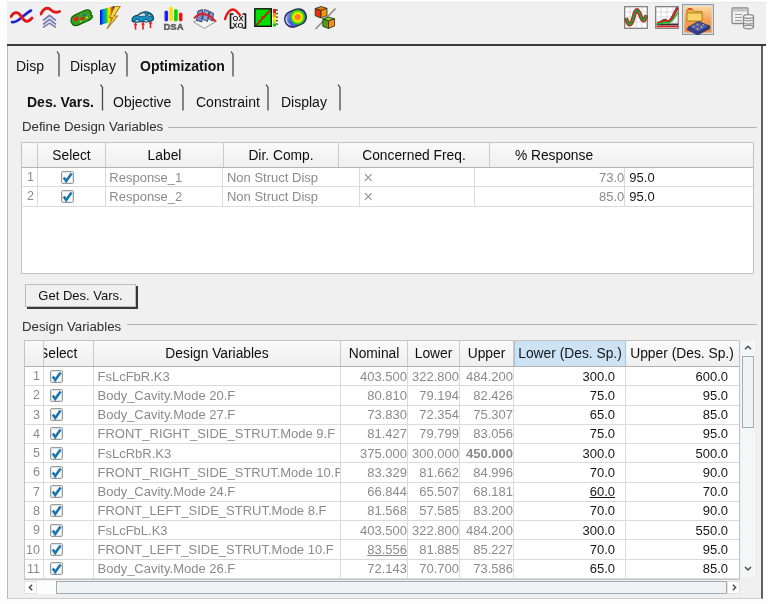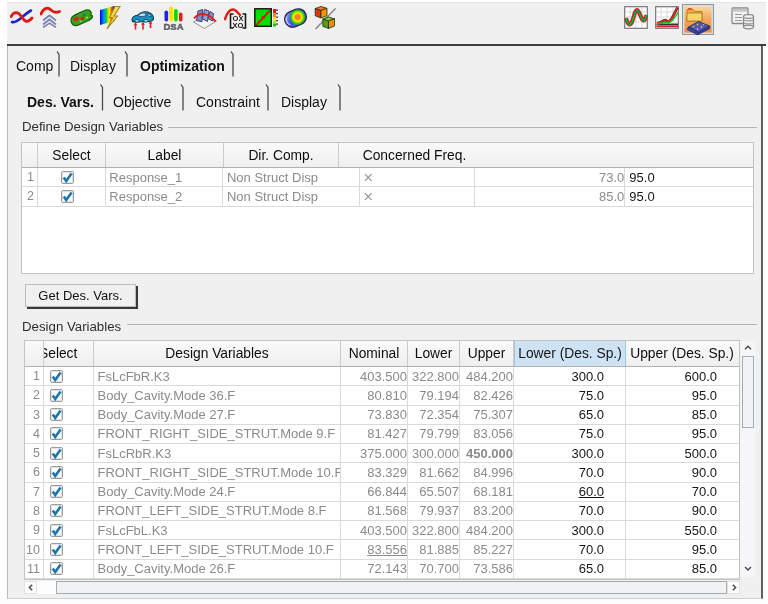--- a/index.html
+++ b/index.html
@@ -18,21 +18,21 @@
 .th.clipL{justify-content:flex-start}
 .trow{display:flex;border-bottom:1px solid #dadada}
 .td{font-size:13px;display:flex;align-items:center;border-right:1px solid #dadada;overflow:hidden;white-space:nowrap}
 .td:last-child{border-right:none}
 .td.num{color:#8b8b8b;justify-content:flex-end;padding-right:3px;font-size:12.5px}
 .td.cbc{justify-content:center;padding-right:7px}
 .td.cbc2{justify-content:flex-start;padding-left:6px}
 .td.gl{color:#8b8b8b;padding-left:3.5px}
 .td.gr{color:#8b8b8b;justify-content:flex-end;padding-right:0}
 .td.bl{color:#161616;padding-left:4px}
-.td.br{color:#161616;justify-content:flex-end;padding-right:21px}
+.td.br{color:#161616;justify-content:flex-end;padding-right:10px}
 .cb{flex:0 0 auto}
 
 .btn{position:absolute;left:25px;top:284px;width:111px;height:23px;background:#f0f0f0;border:1px solid #bdbdbd;box-shadow:2px 2px 0 #383838;font-size:13px;color:#111;display:flex;align-items:center;justify-content:center}
 
 .sb{position:absolute;background:#fdfdfd}
 .sbthumb{position:absolute;background:#f0f2f3;border:1px solid #9cadbb}
 .sbbtn{position:absolute;background:#fdfdfd;border:1px solid #e2e2e2;display:flex;align-items:center;justify-content:center}
 </style></head><body>
 <div class="toolbar"></div>
 <svg class="abs" width="0" height="0">
@@ -244,21 +244,21 @@
   <ellipse cx="17.5" cy="9.5" rx="5" ry="1.8" fill="#f6f6f6" stroke="#8a8a8a" stroke-width="1.2"></ellipse>
   <path d="M12.5,13 C14,14.2 21,14.2 22.5,13" stroke="#8a8a8a" stroke-width="1" fill="none"></path>
   <path d="M12.5,16 C14,17.2 21,17.2 22.5,16" stroke="#8a8a8a" stroke-width="1" fill="none"></path>
   <ellipse cx="17.5" cy="20" rx="5" ry="1.8" fill="#ececec" stroke="#8a8a8a" stroke-width="1.2"></ellipse>
  </g>
 </svg>
 
 <div class="darkline"></div>
 <div class="pane"></div>
 
-<div class="tabtext" style="left:16px;top:58px;">Comp</div>
+<div class="tabtext" style="left:16px;top:58px;">Disp</div>
 <div class="tabtext" style="left:70px;top:58px;">Display</div>
 <div class="tabtext" style="left:140px;top:58px;font-weight:bold;">Optimization</div>
 <svg class="abs" style="left:0;top:0;" width="768" height="604" pointer-events="none">
   <g stroke="#4a4a4a" stroke-width="1.3" fill="none">
     <path d="M57,51.5 L59,54.5 L59,76.5"></path>
     <path d="M125,51.5 L127,54.5 L127,76.5"></path>
     <path d="M231,51.5 L233,54.5 L233,76.5"></path>
     <path d="M100.5,84.5 L102.5,87.5 L102.5,110.5"></path>
     <path d="M181,84.5 L183,87.5 L183,110.5"></path>
     <path d="M266,84.5 L268,87.5 L268,110.5"></path>
@@ -273,20 +273,21 @@
 
 <div class="grouplab" style="left:22px;top:118.5px;">Define Design Variables</div>
 <div class="gline" style="left:168px;top:127px;width:589px;"></div>
 <div class="tbl" style="left:21px;top:142px;width:733px;height:132px;">
 <div class="thead" style="height:25px;">
 <div class="th" style="width:16px;"></div>
 <div class="th" style="width:68px;">Select</div>
 <div class="th" style="width:118px;">Label</div>
 <div class="th" style="width:115px;">Dir. Comp.</div>
 <div class="th" style="width:151px;">Concerned Freq.</div>
+<div class="th" style="width:128px;">% Response</div>
 </div>
 <div class="trow" style="height:19.3px;">
 <div class="td num" style="width:16px;">1</div>
 <div class="td cbc" style="width:68px;">
         <svg class="cb" width="13" height="13" viewBox="0 0 13 13">
           <rect x="0.5" y="0.5" width="12" height="12" rx="1.5" fill="#f6f6f6" stroke="#9b9b9b"></rect>
           <rect x="1.5" y="1.5" width="10" height="10" rx="1" fill="#fdfdfd" stroke="#d9e2e8" stroke-width="1"></rect>
           <path d="M2.8,6.6 L5.2,10 L10.6,2.6" stroke="#1b76ad" stroke-width="2.6" fill="none"></path>
         </svg>
       </div>
@@ -361,21 +362,21 @@
 </div>
 <div class="trow" style="height:19.27px;">
 <div class="td num" style="width:19px;">2</div>
 <div class="td cbc2" style="width:50px;">
         <svg class="cb" width="13" height="13" viewBox="0 0 13 13">
           <rect x="0.5" y="0.5" width="12" height="12" rx="1.5" fill="#f6f6f6" stroke="#9b9b9b"></rect>
           <rect x="1.5" y="1.5" width="10" height="10" rx="1" fill="#fdfdfd" stroke="#d9e2e8" stroke-width="1"></rect>
           <path d="M2.8,6.6 L5.2,10 L10.6,2.6" stroke="#1b76ad" stroke-width="2.6" fill="none"></path>
         </svg>
       </div>
-<div class="td gl" style="width:247px;">Body_Cavity.Mode 36.F</div>
+<div class="td gl" style="width:247px;">Body_Cavity.Mode 20.F</div>
 <div class="td gr" style="width:67px;">80.810</div>
 <div class="td gr" style="width:52px;">79.194</div>
 <div class="td gr" style="width:54px;">82.426</div>
 <div class="td br" style="width:112px;">75.0</div>
 <div class="td br" style="width:112px;">95.0</div>
 </div>
 <div class="trow" style="height:19.27px;">
 <div class="td num" style="width:19px;">3</div>
 <div class="td cbc2" style="width:50px;">
         <svg class="cb" width="13" height="13" viewBox="0 0 13 13">
@@ -459,21 +460,21 @@
 <div class="td num" style="width:19px;">8</div>
 <div class="td cbc2" style="width:50px;">
         <svg class="cb" width="13" height="13" viewBox="0 0 13 13">
           <rect x="0.5" y="0.5" width="12" height="12" rx="1.5" fill="#f6f6f6" stroke="#9b9b9b"></rect>
           <rect x="1.5" y="1.5" width="10" height="10" rx="1" fill="#fdfdfd" stroke="#d9e2e8" stroke-width="1"></rect>
           <path d="M2.8,6.6 L5.2,10 L10.6,2.6" stroke="#1b76ad" stroke-width="2.6" fill="none"></path>
         </svg>
       </div>
 <div class="td gl" style="width:247px;">FRONT_LEFT_SIDE_STRUT.Mode 8.F</div>
 <div class="td gr" style="width:67px;">81.568</div>
-<div class="td gr" style="width:52px;">79.937</div>
+<div class="td gr" style="width:52px;">57.585</div>
 <div class="td gr" style="width:54px;">83.200</div>
 <div class="td br" style="width:112px;">70.0</div>
 <div class="td br" style="width:112px;">90.0</div>
 </div>
 <div class="trow" style="height:19.27px;">
 <div class="td num" style="width:19px;">9</div>
 <div class="td cbc2" style="width:50px;">
         <svg class="cb" width="13" height="13" viewBox="0 0 13 13">
           <rect x="0.5" y="0.5" width="12" height="12" rx="1.5" fill="#f6f6f6" stroke="#9b9b9b"></rect>
           <rect x="1.5" y="1.5" width="10" height="10" rx="1" fill="#fdfdfd" stroke="#d9e2e8" stroke-width="1"></rect>

